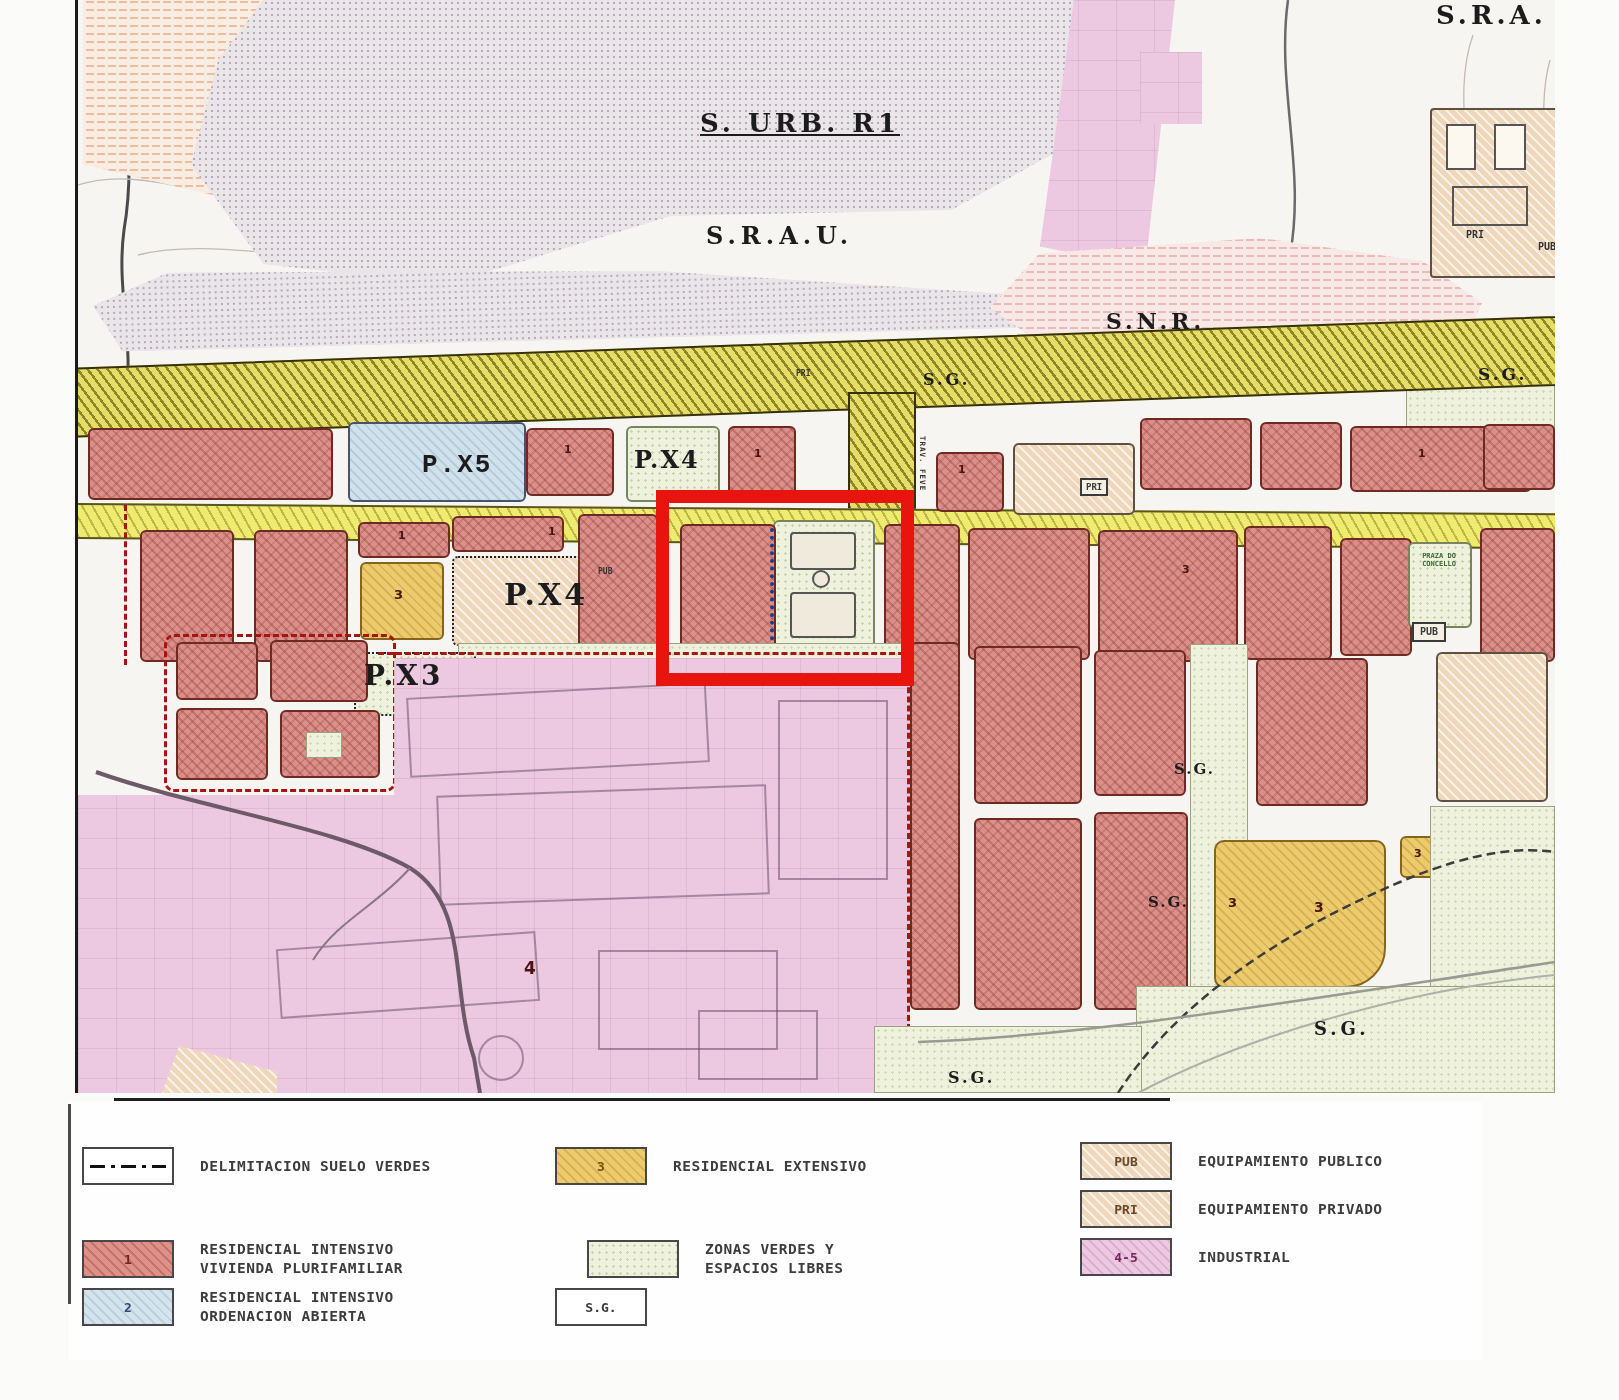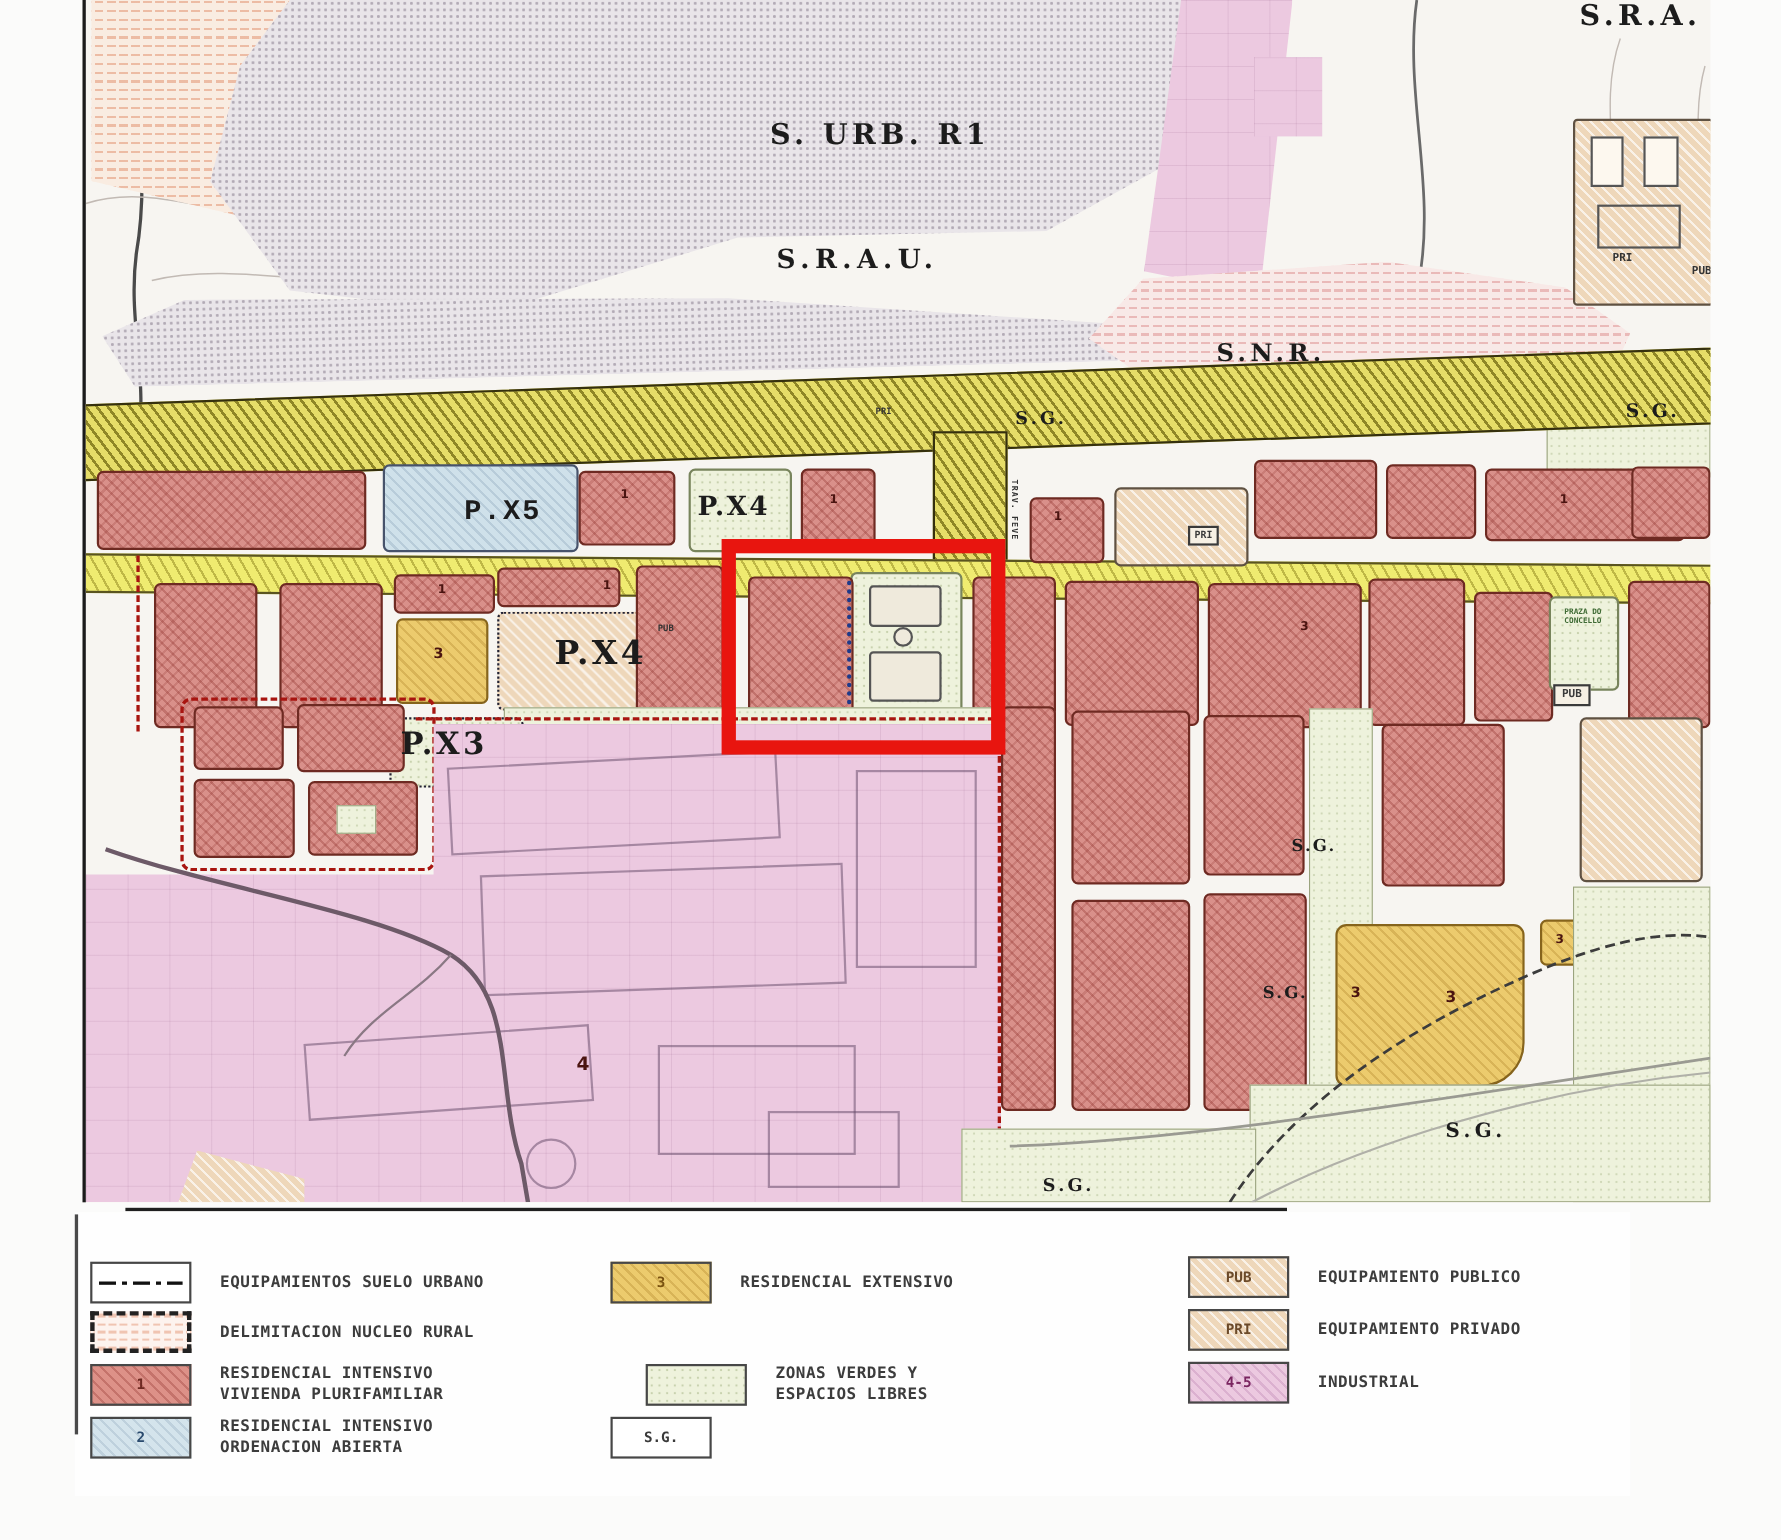--- a/index.html
+++ b/index.html
@@ -213,21 +213,21 @@
         <path d="M18 772 C 120 808, 262 828, 332 868 C 392 906, 372 988, 396 1058 L 402 1093" stroke="#6d5a68" stroke-width="4"></path>
         <path d="M332 868 C 300 905, 260 920, 235 960" stroke="#8a7884" stroke-width="2"></path>
         <path d="M1040 1093 C 1100 1000, 1205 932, 1322 882 C 1402 848, 1448 848, 1477 852" stroke="#3c3c3c" stroke-width="2.5" stroke-dasharray="9 5"></path>
         <path d="M840 1042 C 1010 1036, 1210 1002, 1477 962" stroke="#9a9a92" stroke-width="2.5"></path>
         <path d="M1060 1093 C 1160 1040, 1320 990, 1477 975" stroke="#b0b0a8" stroke-width="2"></path>
       </g>
     </svg>
 
     <div class="hl" style="left:578px;top:490px;width:232px;height:170px;"></div>
 
-    <div class="mlbl" style="left:622px;top:110px;font-size:26px;letter-spacing:4px;">S. URB. R1</div>
+    <div class="mlbl" style="left:622px;top:110px;font-size:26px;letter-spacing:4px;text-decoration:underline;">S. URB. R1</div>
     <div class="mlbl" style="left:628px;top:224px;font-size:24px;letter-spacing:5px;">S.R.A.U.</div>
     <div class="mlbl" style="left:1358px;top:2px;font-size:26px;letter-spacing:4px;">S.R.A.</div>
     <div class="mlbl" style="left:1028px;top:310px;font-size:22px;letter-spacing:4px;">S.N.R.</div>
     <div class="mlbl" style="left:845px;top:372px;font-size:16px;letter-spacing:3px;">S.G.</div>
     <div class="mlbl" style="left:1400px;top:366px;font-size:17px;letter-spacing:3px;">S.G.</div>
     <div class="mlbl" style="left:1096px;top:762px;font-size:15px;letter-spacing:2px;">S.G.</div>
     <div class="mlbl" style="left:1070px;top:895px;font-size:15px;letter-spacing:2px;">S.G.</div>
     <div class="mlbl" style="left:1236px;top:1020px;font-size:18px;letter-spacing:4px;">S.G.</div>
     <div class="mlbl" style="left:870px;top:1070px;font-size:16px;letter-spacing:3px;">S.G.</div>
     <div class="mlbl" style="left:344px;top:452px;font-size:26px;letter-spacing:2px;font-family:Liberation Mono, monospace;">P.X5</div>
@@ -258,27 +258,21 @@
   </div>
 
   <div class="legend">
     <div class="leg-leftrule"></div>
     <div class="leg-toprule"></div>
 
     <div class="leg-item" style="left:14px;top:45px;">
       <div class="sw sw-dashdot">
           <span></span>
         </div>
-      <div class="leg-text">EQUIPAMIENTOS SUELO URBANO</div>
-    </div>
-    <div class="leg-item" style="left:14px;top:90px;">
-      <div class="sw sw-rural">
-          <span></span>
-        </div>
-      <div class="leg-text">DELIMITACION NUCLEO RURAL</div>
+      <div class="leg-text">DELIMITACION SUELO VERDES</div>
     </div>
     <div class="leg-item" style="left:14px;top:138px;">
       <div class="sw sw-red">
           <span>1</span>
         </div>
       <div class="leg-text">RESIDENCIAL INTENSIVO
 VIVIENDA PLURIFAMILIAR</div>
     </div>
     <div class="leg-item" style="left:14px;top:186px;">
       <div class="sw sw-blue">

